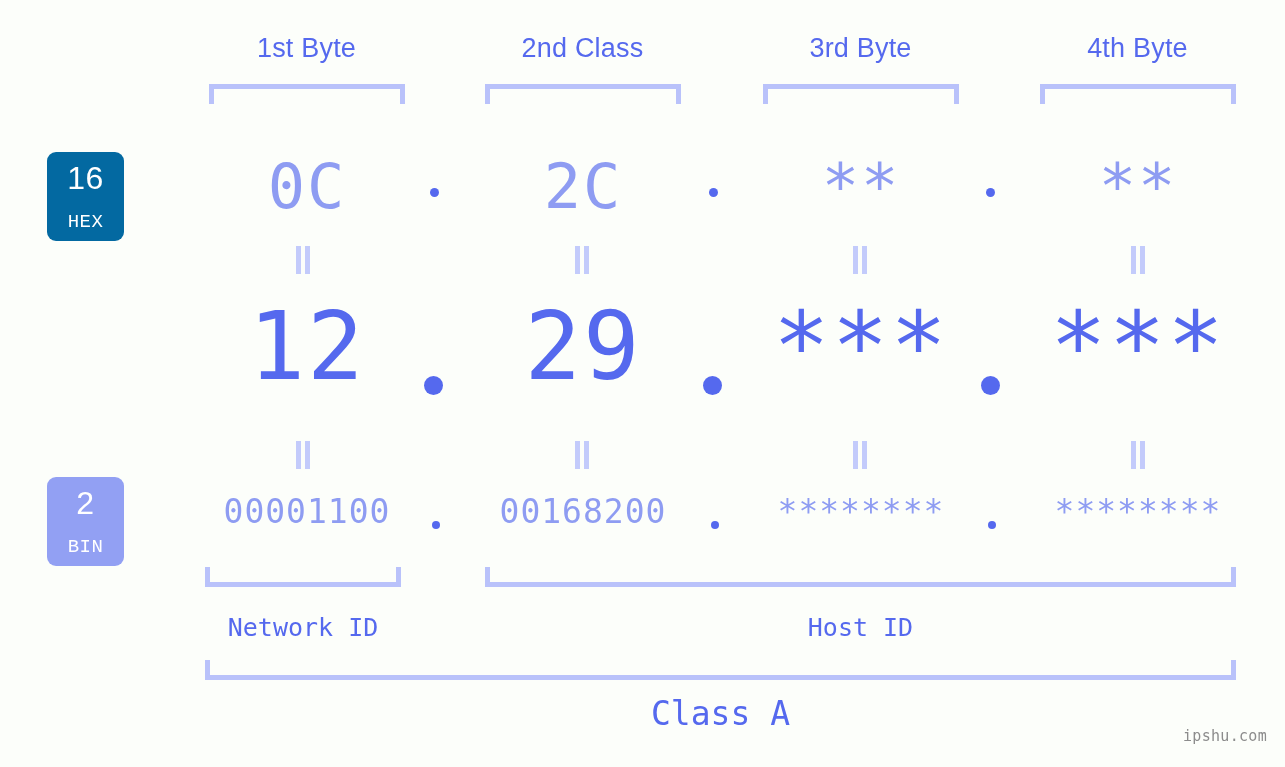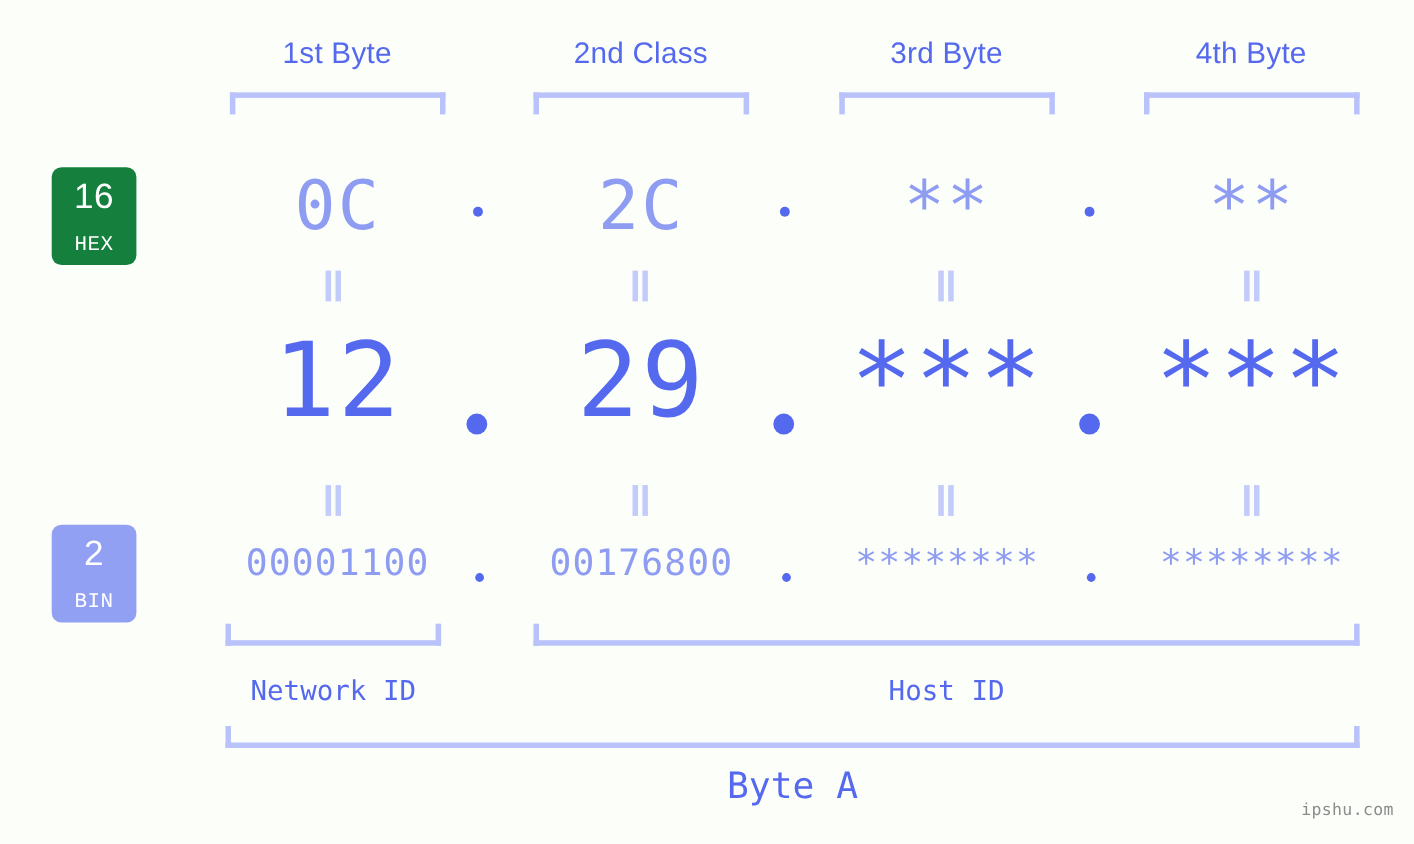--- a/index.html
+++ b/index.html
@@ -71,21 +71,21 @@
   .badge .num {
     font-size: 32px;
     letter-spacing: 0.5px;
   }
   .badge .sub {
     font-size: 19px;
     margin-top: 19px;
     letter-spacing: 0.5px;
     font-family: Liberation Mono, monospace;
   }
-  #badge-hex { top: 152px; height: 89px; background: #15803d; }
+  #badge-hex { top: 152px; height: 89px; background: #0369a1; }
   #badge-dec { top: 313px; height: 89px; background: #8692f0; }
   #badge-bin { top: 477px; height: 89px; background: #92a0f3; }
 
   
   .row {
     position: absolute;
     left: 0;
     width: 1285px;
   }
   .octet {
@@ -257,31 +257,31 @@
       <i></i>
     </div>
   <div class="eq eq-decbin" style="left:1129px;">
       <i></i>
       <i></i>
     </div>
 
   <div class="row" id="row-bin">
     <div class="octet" style="left:199px; width:216px;">00001100</div>
     <div class="dot" style="left:432px;"></div>
-    <div class="octet" style="left:475px; width:216px;">00176800</div>
+    <div class="octet" style="left:475px; width:216px;">00168200</div>
     <div class="dot" style="left:711px;"></div>
     <div class="octet" style="left:753px; width:216px;">********</div>
     <div class="dot" style="left:988px;"></div>
     <div class="octet" style="left:1030px; width:216px;">********</div>
   </div>
 
   <div class="bracket-bottom" style="left:205px; top:567px; width:196px;"></div>
   <div class="bracket-bottom" style="left:485px; top:567px; width:751px;"></div>
 
   <div class="id-label" id="label-host-id" style="left:485px; width:751px;">Host ID</div>
   <div class="id-label" id="label-network-id" style="left:205px; width:196px;">Network ID</div>
 
   <div class="bracket-bottom" style="left:205px; top:660px; width:1031px;"></div>
-  <div id="label-class" style="left:205px; width:1031px;">Byte A</div>
+  <div id="label-class" style="left:205px; width:1031px;">Class A</div>
 
   <div id="watermark">ipshu.com</div>
 
 </div>
 
 </body></html>

